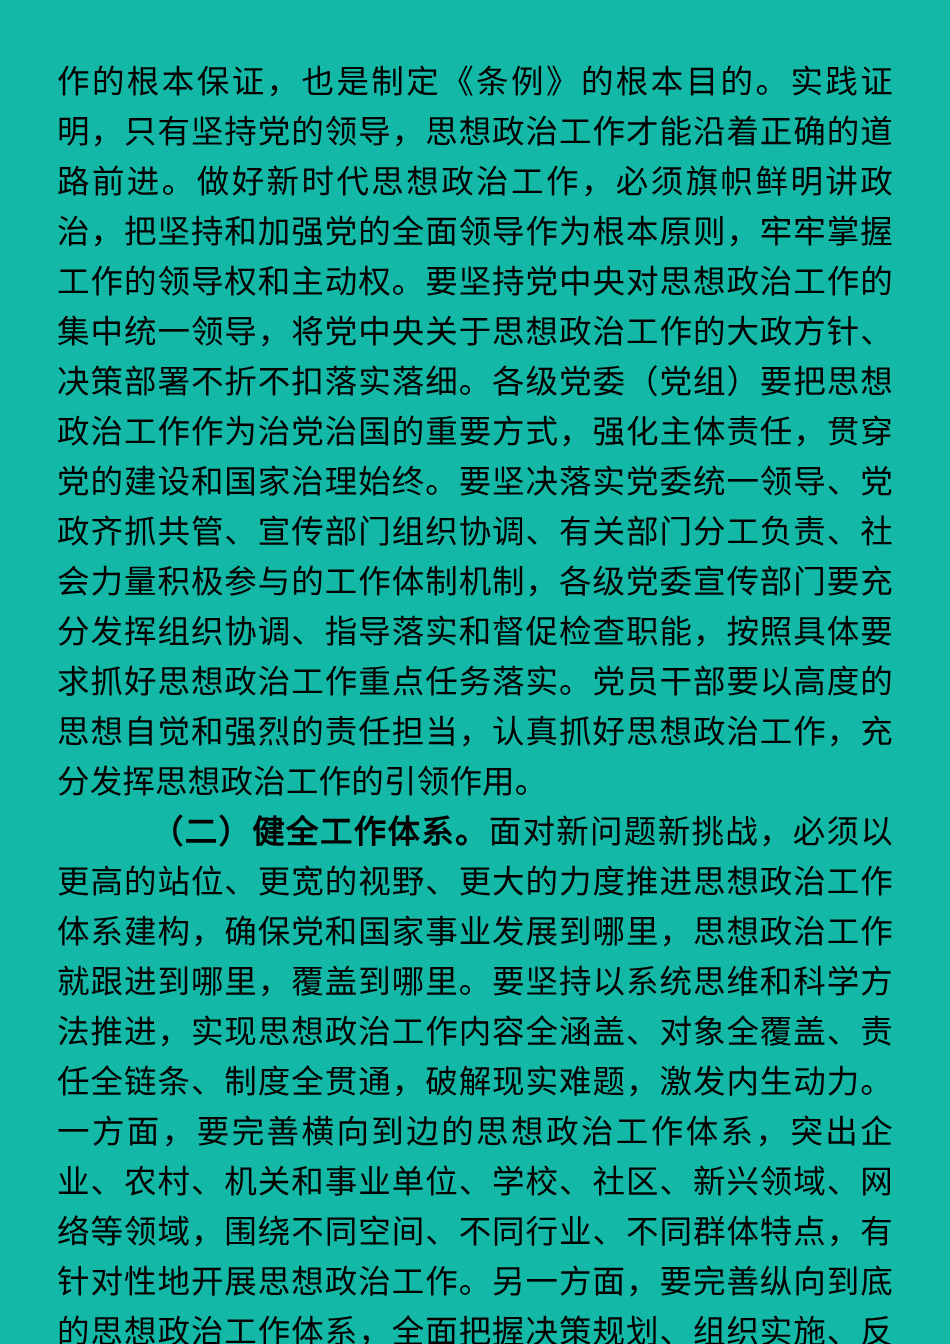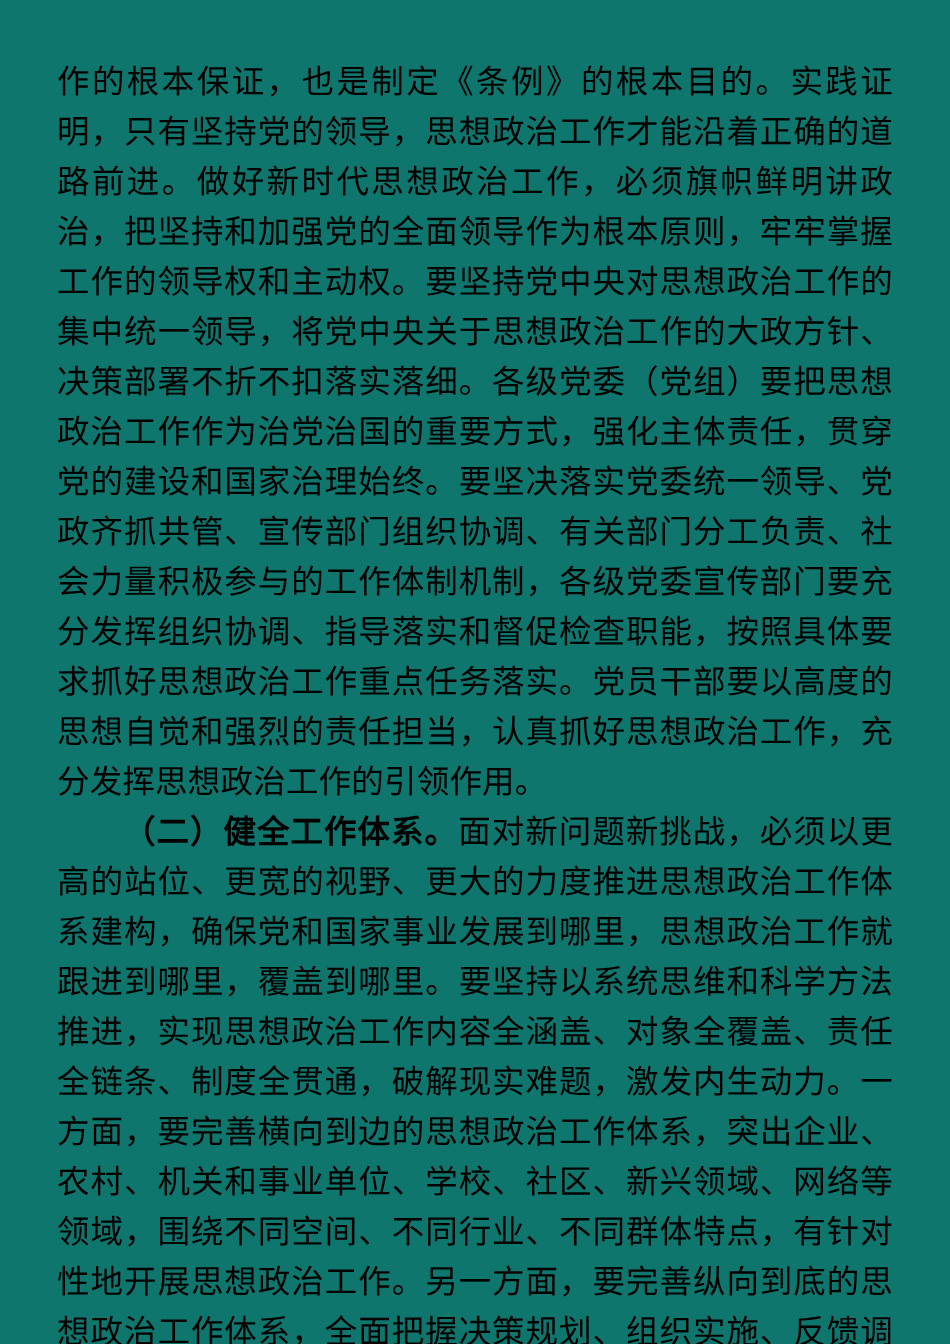--- a/index.html
+++ b/index.html
@@ -13,21 +13,21 @@
     height: 1344px;
     overflow: hidden;
     font-family: "Liberation Sans", "DejaVu Sans", sans-serif;
     color: #000000;
   }
 
   .page {
     position: relative;
     width: 950px;
     height: 1344px;
-    background: #0f766e;
+    background: #14b8a6;
     box-sizing: border-box;
     padding: 57px 57px 0 57px;
   }
 
   .doc-body {
     width: 836px;
   }
 
   .para {
     margin: 0;
@@ -46,20 +46,21 @@
   .para + .para {
     margin-top: 0;
   }
 
   .para.indent {
     text-indent: 66px;
   }
 
   .hd {
     font-weight: bold;
+    margin-left: 28px;
   }
 
   
   .para.cont {
     text-indent: 0;
   }
 </style>
 </head>
 <body>
 

